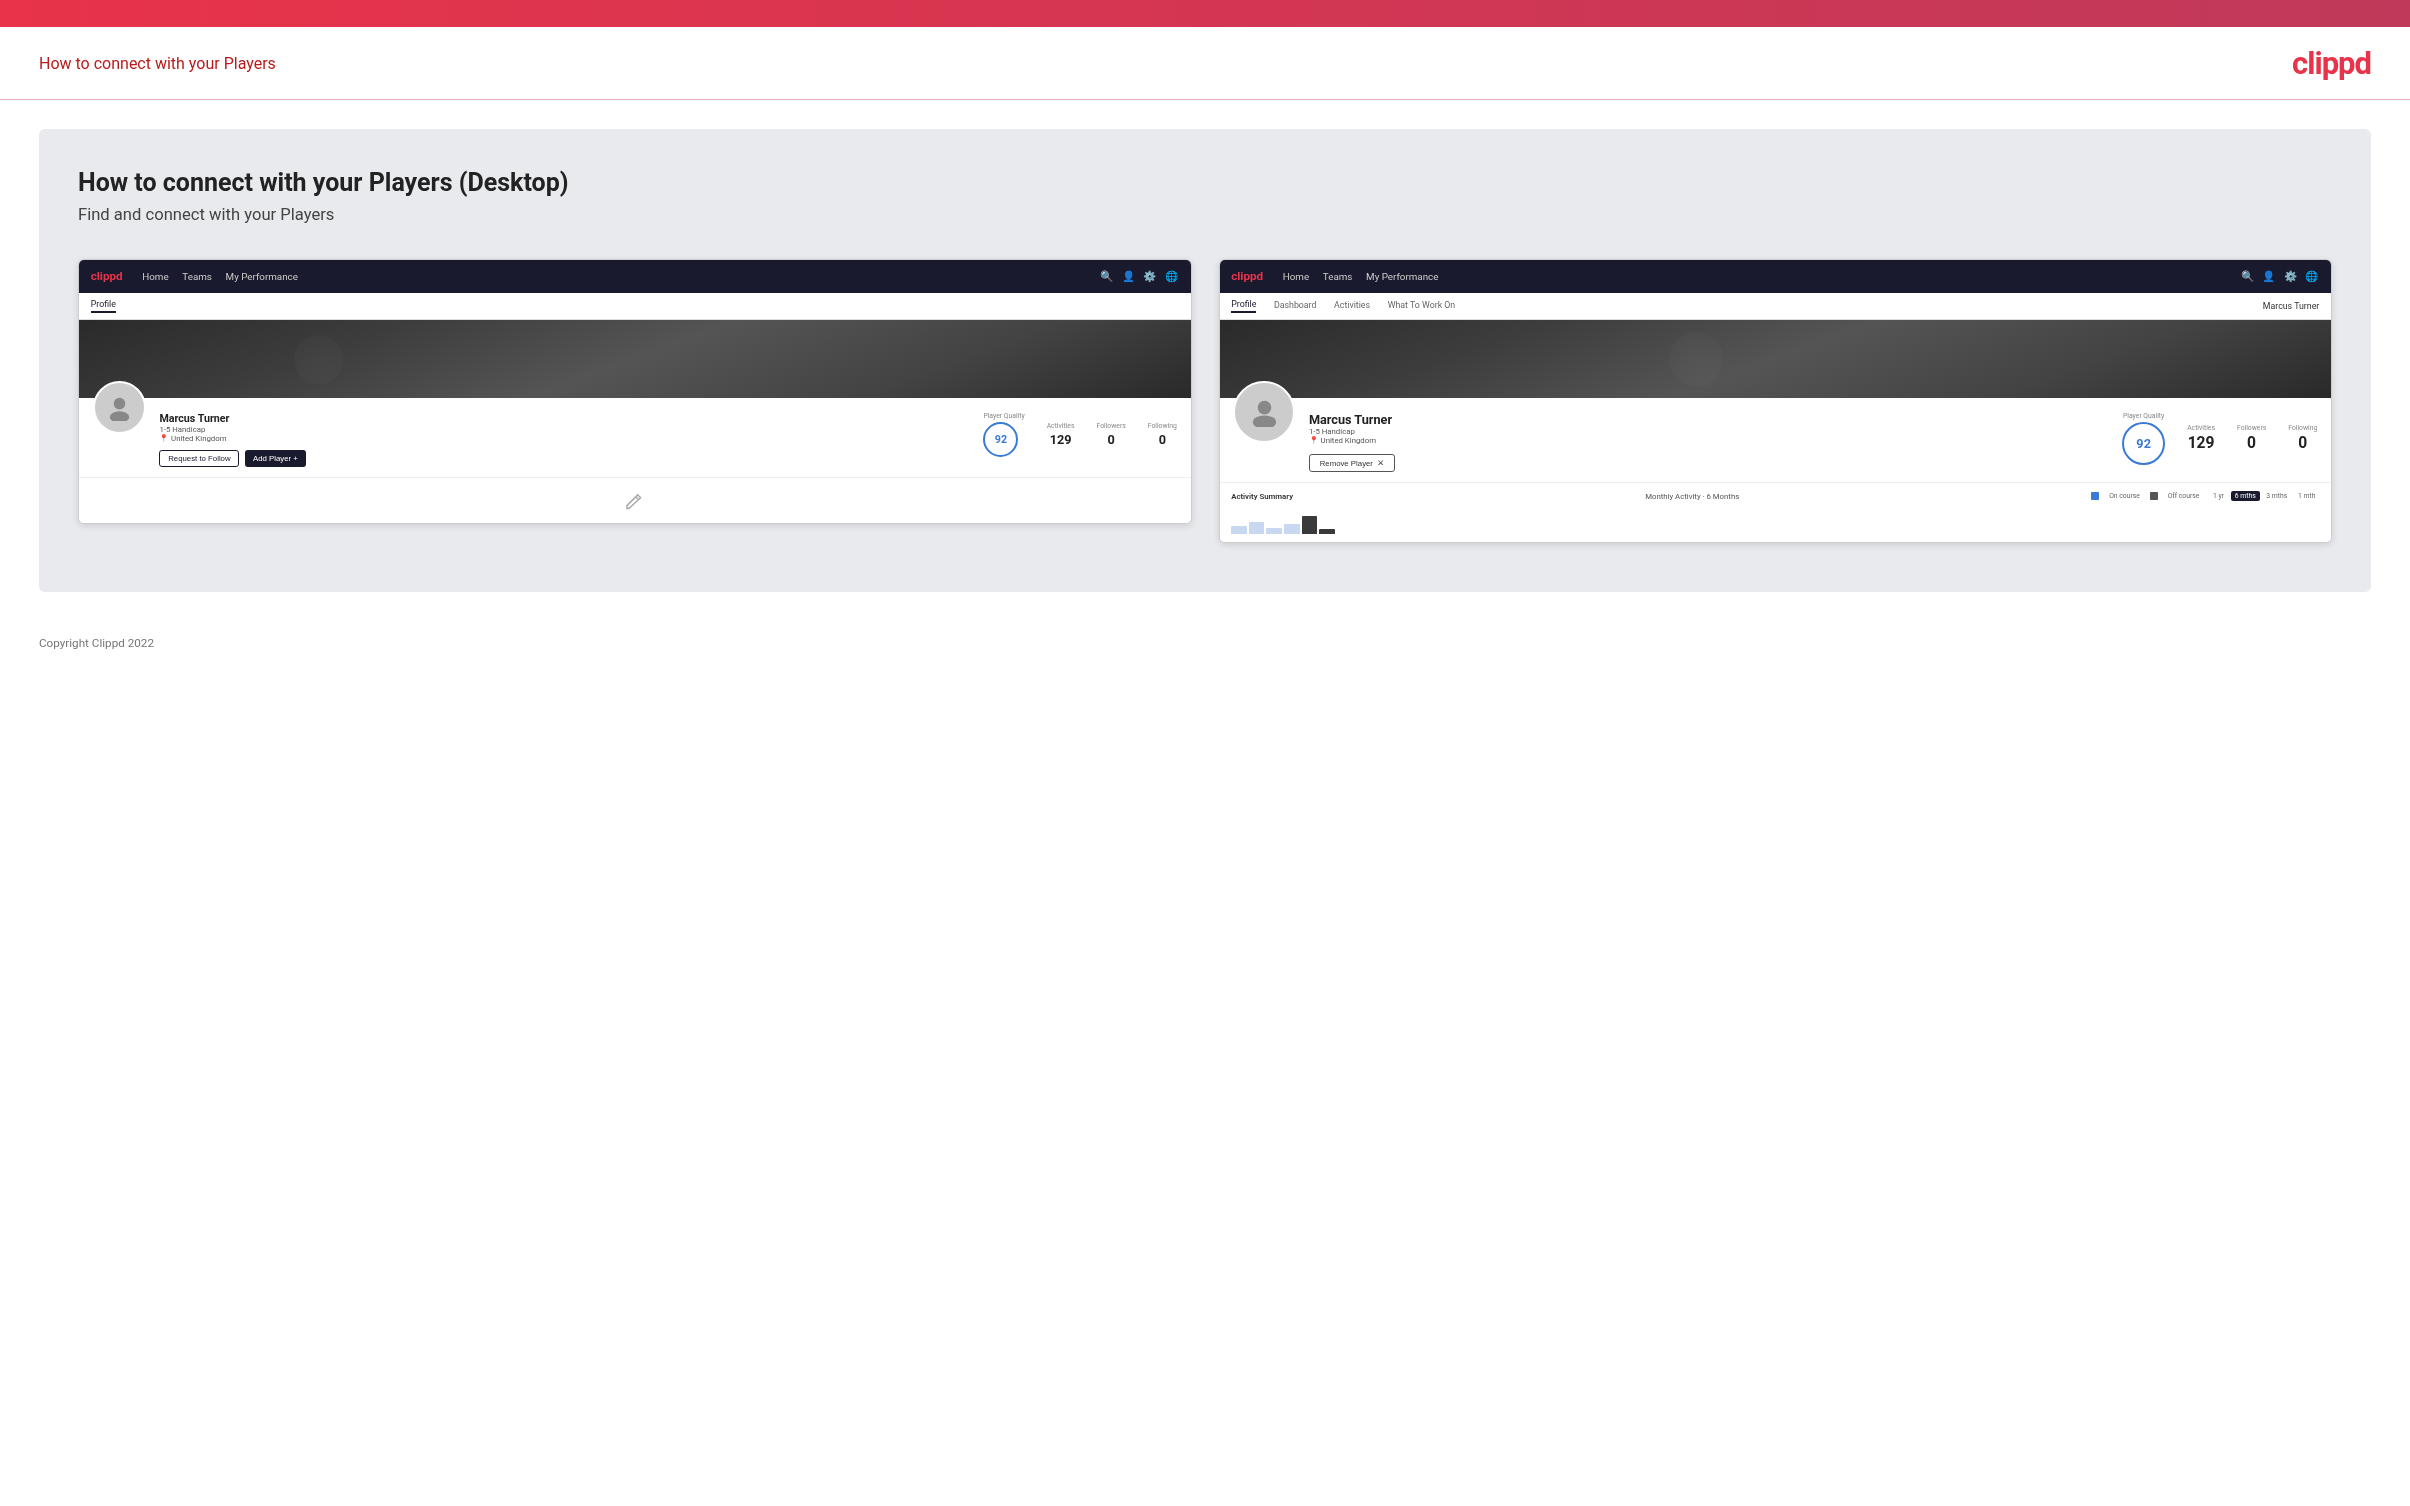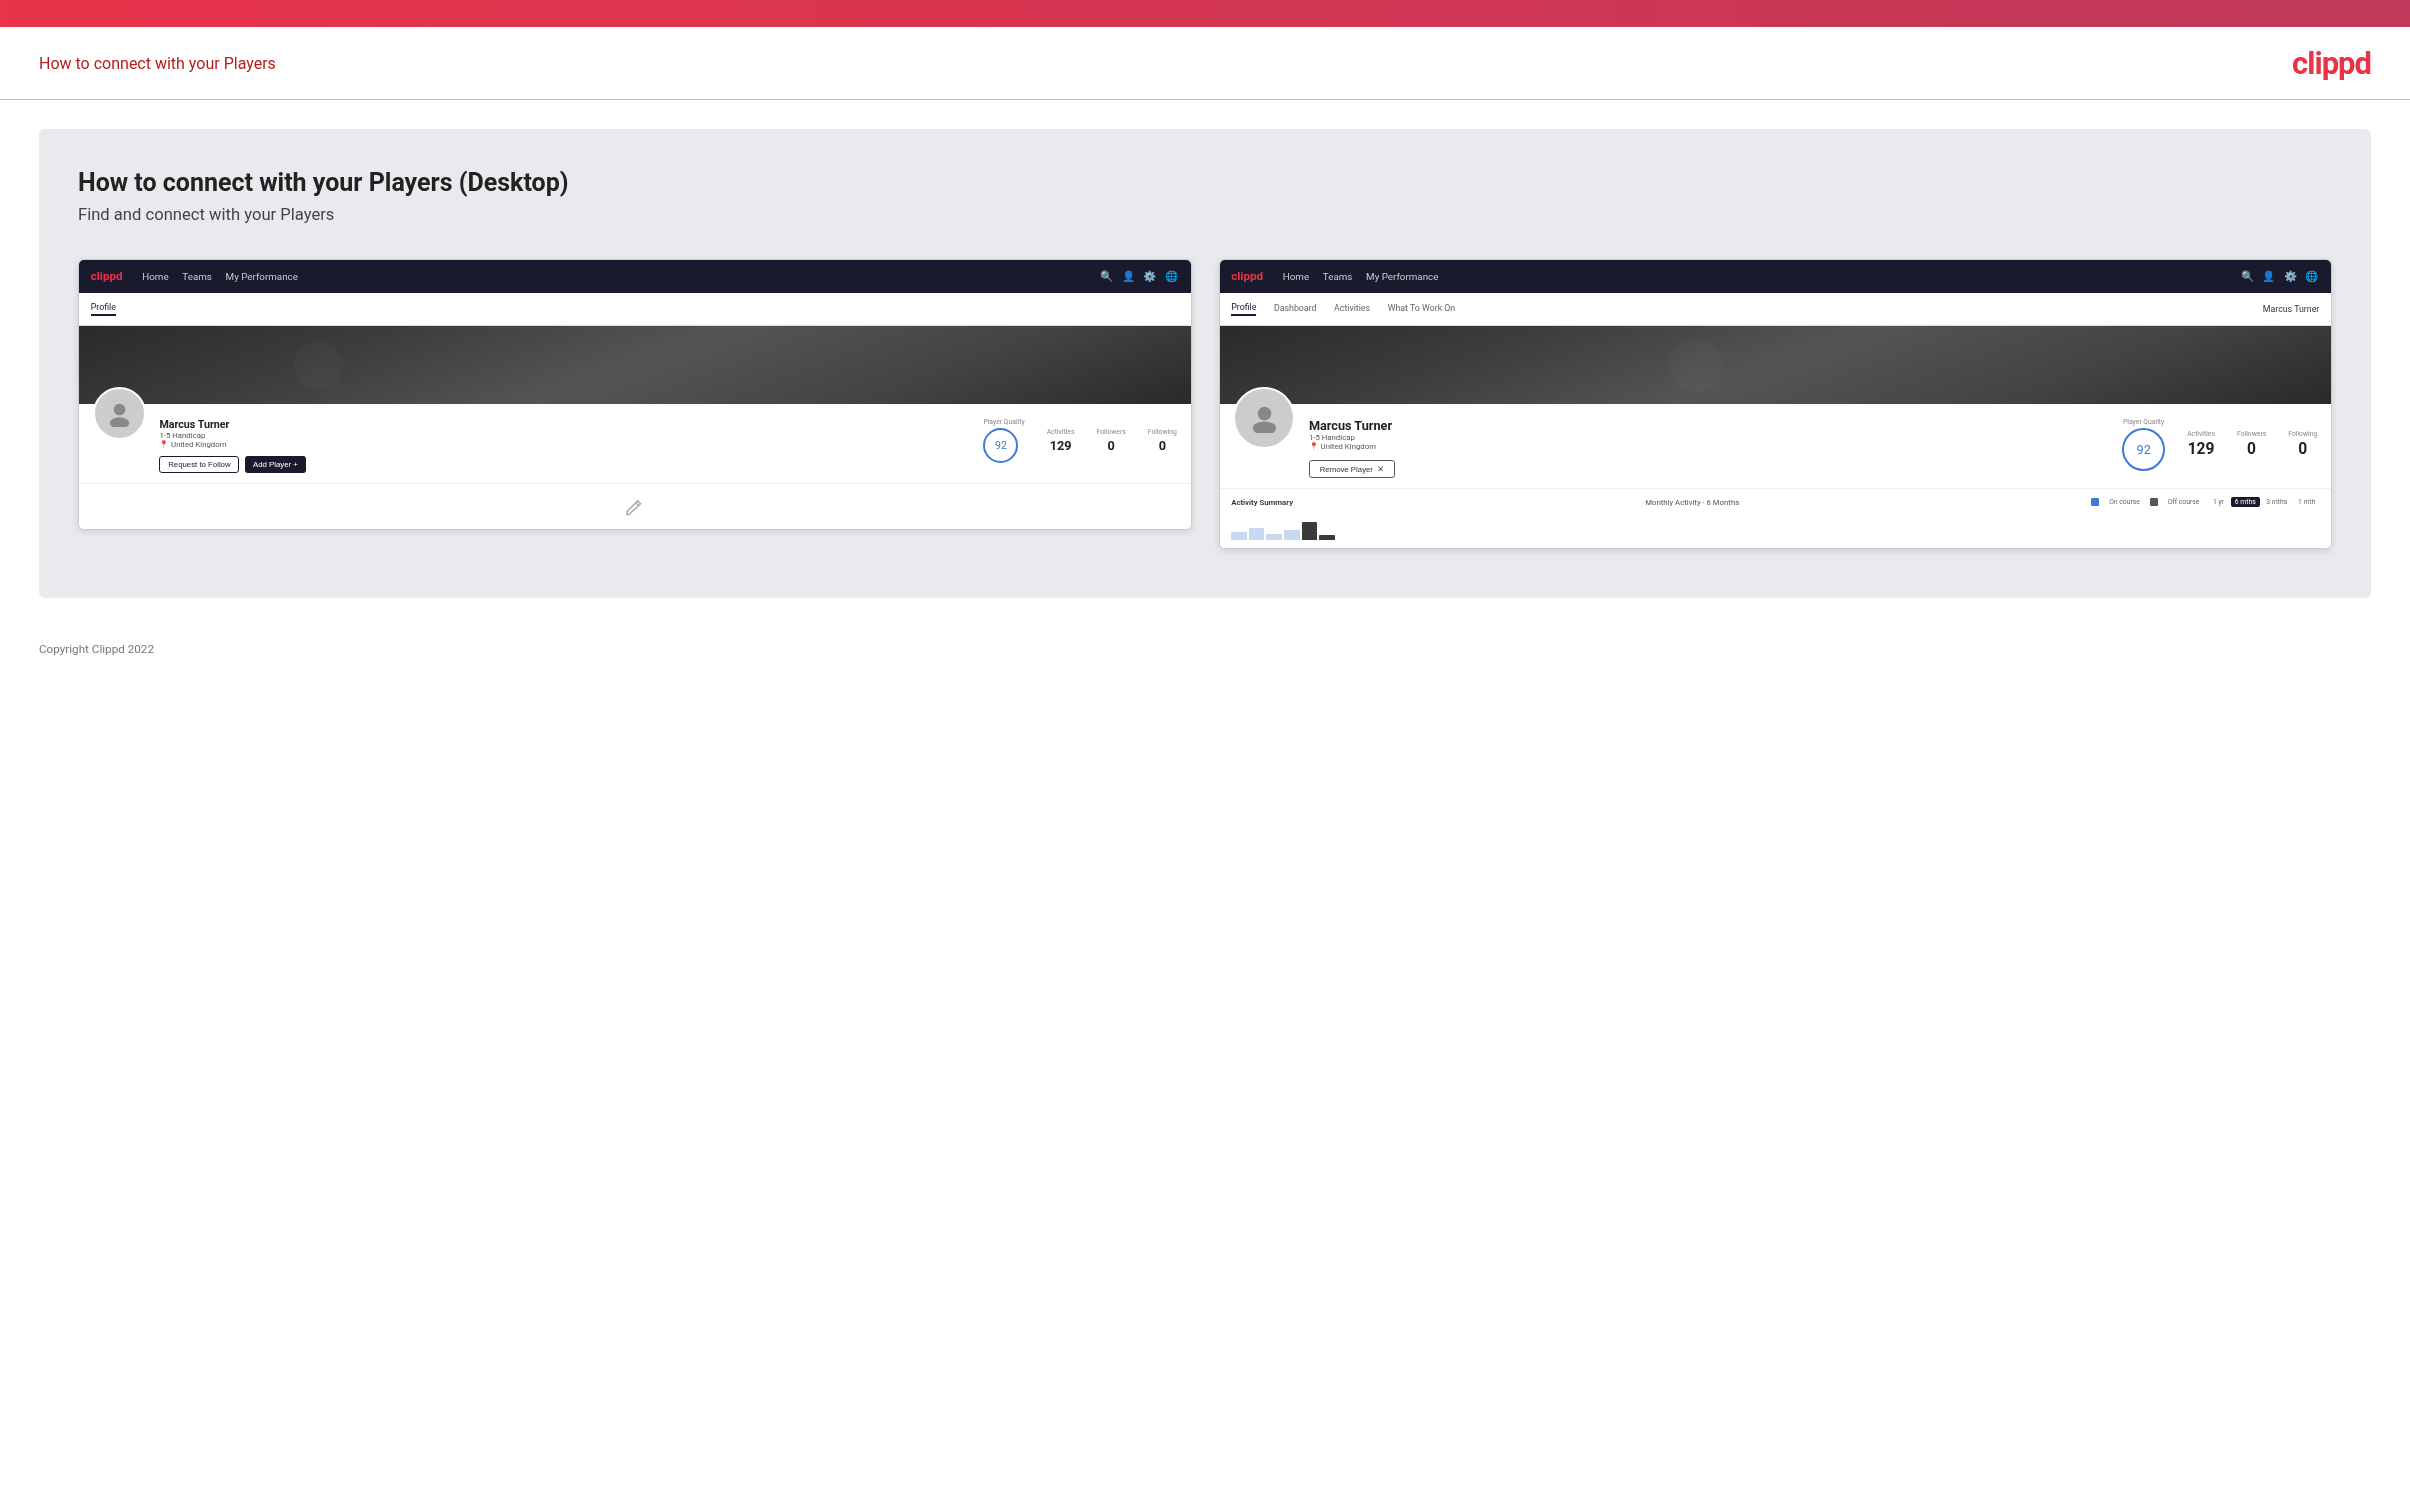--- a/index.html
+++ b/index.html
@@ -97,21 +97,21 @@
       color: #aaa;
       font-size: 10.7px;
     }
     
     .app-tabs {
       display: flex;
       align-items: center;
       padding: 0 11.7px;
       background: #fff;
       border-bottom: 1px solid #ddd;
-      height: 33px;
+      height: 27px;
       gap: 17.6px;
     }
     .app-tab {
       font-size: 8.8px;
       color: #666;
       padding-bottom: 2px;
       cursor: pointer;
       white-space: nowrap;
     }
     .app-tab.active {
@@ -201,21 +201,21 @@
     }
     .quality-circle {
       width: 35px;
       height: 35px;
       border-radius: 50%;
       border: 2.4px solid #3a7bd5;
       display: flex;
       align-items: center;
       justify-content: center;
       font-size: 10.7px;
-      font-weight: 400;
+      font-weight: 700;
       color: #3a7bd5;
     }
     .profile-buttons {
       display: flex;
       gap: 5.9px;
       margin-top: 7.8px;
     }
     .btn-follow {
       background: #fff;
       border: 1px solid #1a1a2e;

